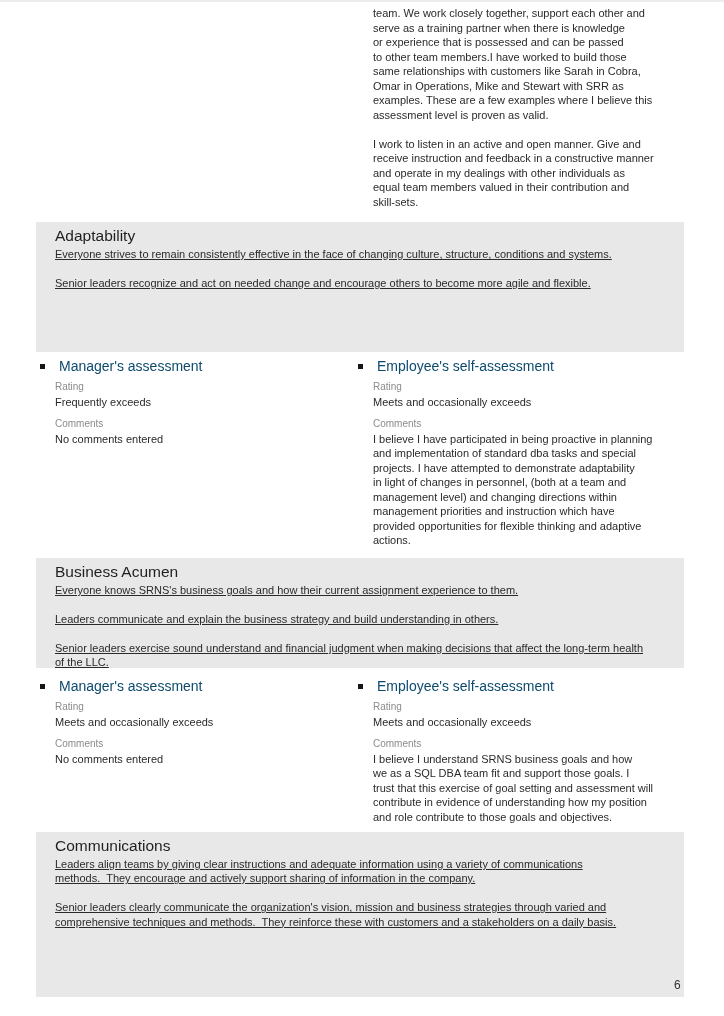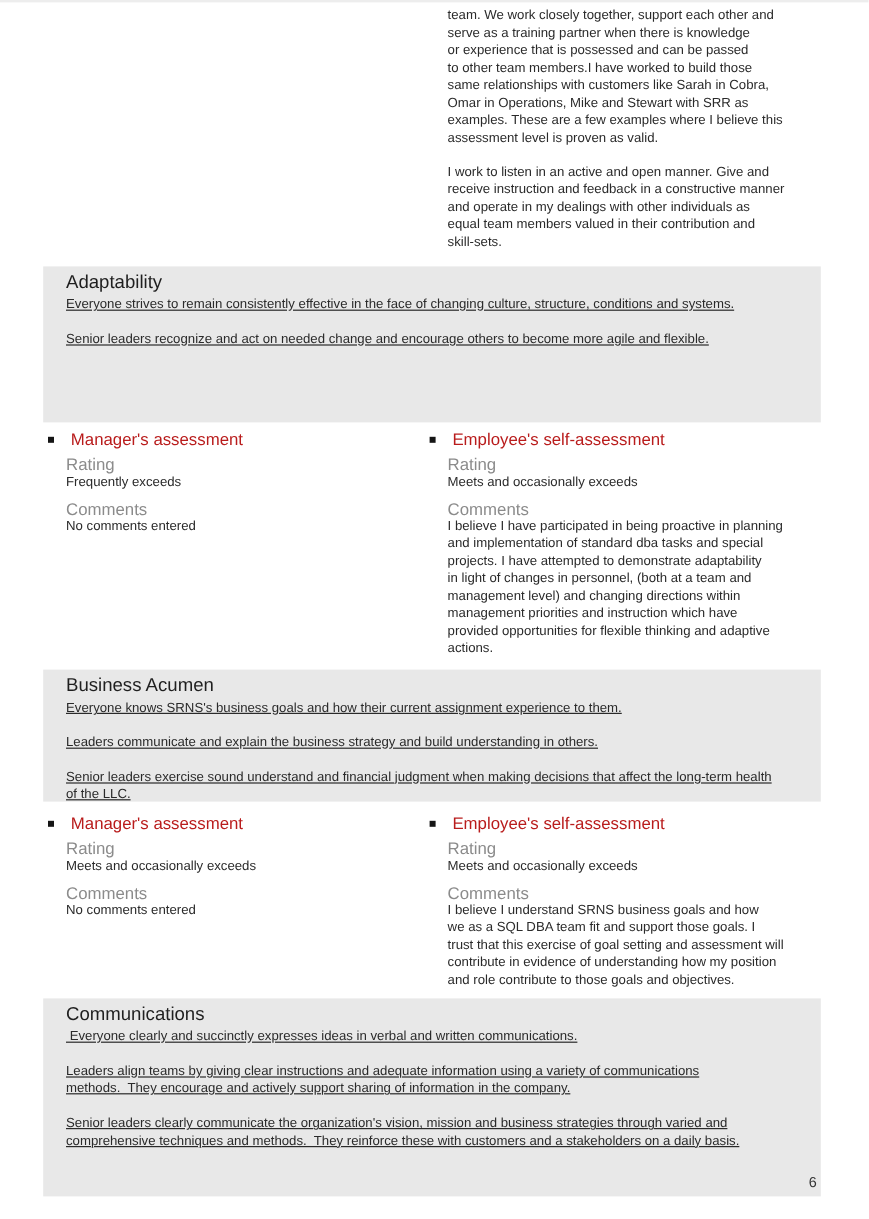--- a/index.html
+++ b/index.html
@@ -26,24 +26,24 @@
   #sec-adaptability { top:222px; height:130px; }
   #sec-business     { top:558px; height:110px; }
   #sec-communications { top:832px; height:165px; }
 
   
   .row { position:absolute; left:40px; width:660px; display:flex; }
   #row-adaptability { top:357px; }
   #row-business     { top:677px; }
   .col-left  { width:318px; flex:none; }
   .col-right { flex:1; min-width:0; }
-  .hdr { display:flex; align-items:center; font-size:14px; line-height:18px; color:#b91c1c; }
+  .hdr { display:flex; align-items:center; font-size:14px; line-height:18px; color:#0c4a6e; }
   .bullet { width:5px; height:5px; background:#151515; margin-right:14px; flex:none; }
   .bd { margin-left:15px; }
-  .label { color:#8b8b8b; font-size:14px; line-height:14px; margin-top:5px; }
+  .label { color:#8b8b8b; font-size:10px; line-height:14px; margin-top:5px; }
   .label.comments { margin-top:7px; }
   .value { font-size:11px; line-height:14.5px; margin-top:1px; white-space:pre-wrap; }
 
   .page-number { position:absolute; left:674px; top:978px; font-size:12px; color:#333333; }
 </style>
 </head>
 <body>
 
 <div class="page">
   <div class="top-strip"></div>
@@ -138,21 +138,20 @@
 we as a SQL DBA team fit and support those goals. I
 trust that this exercise of goal setting and assessment will
 contribute in evidence of understanding how my position
 and role contribute to those goals and objectives.</div>
       </div>
     </div>
   </div>
 
   <section class="gray" id="sec-communications">
     <h2>Communications</h2>
-    <p>&nbsp;Everyone clearly and succinctly expresses ideas in verbal and written communications.</p>
     <p>Leaders align teams by giving clear instructions and adequate information using a variety of communications
 methods.  They encourage and actively support sharing of information in the company.</p>
     <p>Senior leaders clearly communicate the organization's vision, mission and business strategies through varied and
 comprehensive techniques and methods.  They reinforce these with customers and a stakeholders on a daily basis.</p>
   </section>
 
   <div class="page-number">6</div>
 </div>
 
 </body></html>

